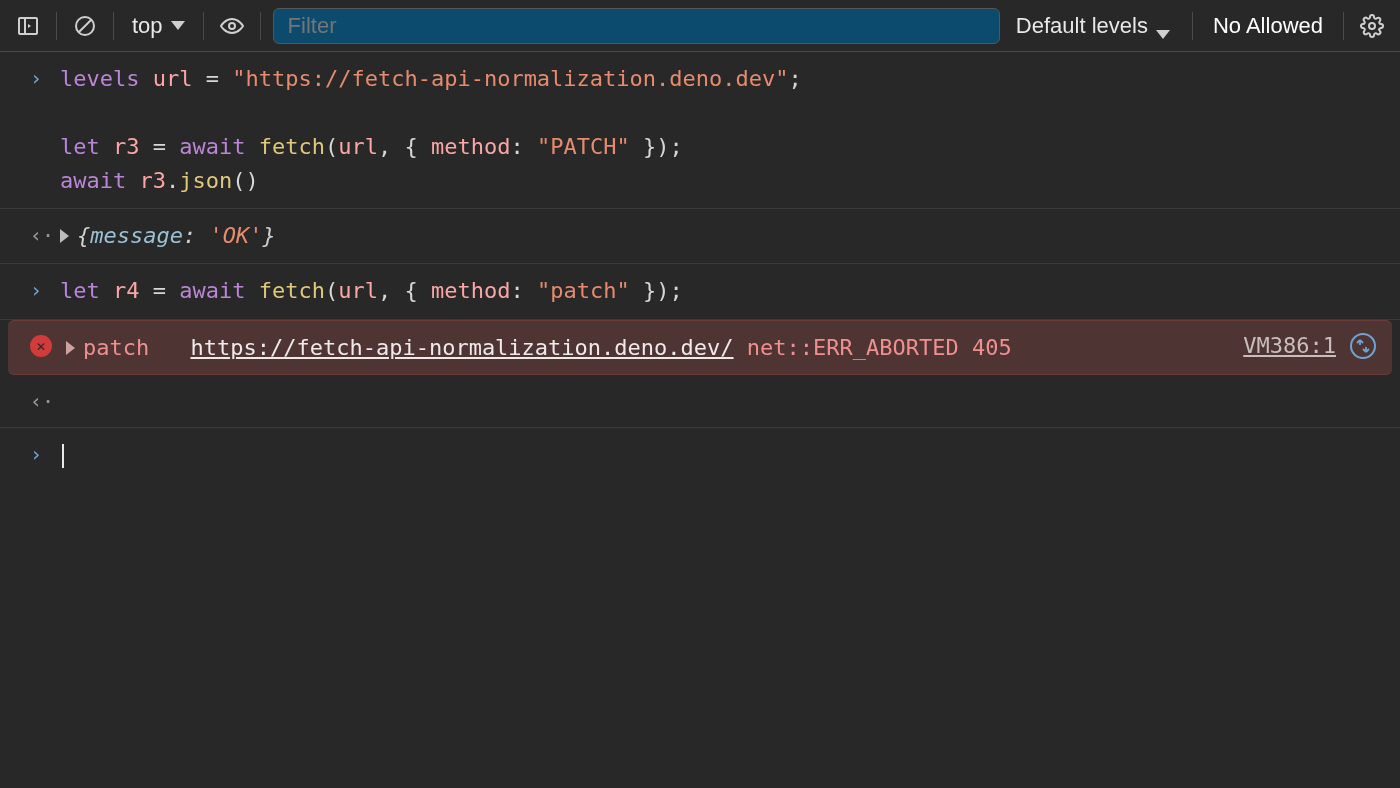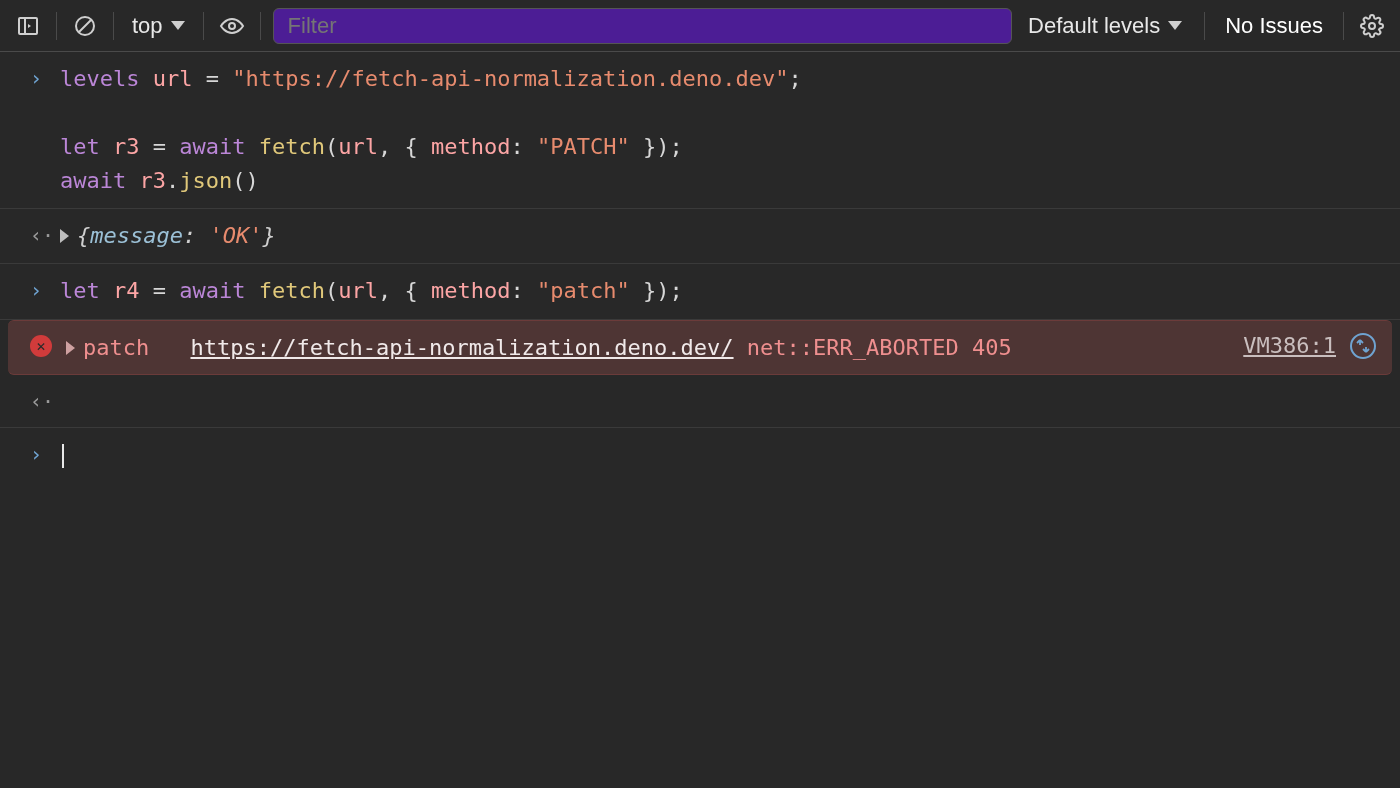--- a/index.html
+++ b/index.html
@@ -41,32 +41,32 @@
     align-items: center;
     gap: 8px;
     padding: 0 6px;
     cursor: pointer;
     color: #e8e8e8;
     font-size: 22px;
   }
   .tb-filter {
     flex: 1;
     height: 36px;
-    background: #4c1d95;
+    background: #0c4a6e;
     border: 1px solid #555;
     border-radius: 6px;
     color: #999;
     padding: 0 14px;
     font-size: 22px;
     font-family: inherit;
     outline: none;
   }
   .tb-dropdown {
     display: flex;
-    align-items: center;
+    align-items: flex-end;
     gap: 8px;
     padding: 0 10px;
     cursor: pointer;
     font-size: 22px;
     color: #e8e8e8;
   }
   .tb-noissues {
     font-size: 22px;
     color: #fff;
     font-weight: 500;
@@ -227,21 +227,21 @@
     </svg>
   </div>
   <div class="tb-sep"></div>
   <input class="tb-filter" placeholder="Filter" style="">
   <div class="tb-dropdown">
     <span>Default levels</span>
     <span class="tri-down"></span>
   </div>
   <div class="tb-sep"></div>
   <div class="tb-noissues">
-    <span>No Issues</span>
+    <span>No Allowed</span>
   </div>
   <div class="tb-sep"></div>
   <div class="tb-icon">
     <svg width="24" height="24" viewBox="0 0 24 24" fill="none" stroke="#cfcfcf" stroke-width="2">
       <circle cx="12" cy="12" r="3"></circle>
       <path d="M19.4 15a1.7 1.7 0 0 0 .34 1.87l.06.06a2 2 0 1 1-2.83 2.83l-.06-.06a1.7 1.7 0 0 0-1.87-.34 1.7 1.7 0 0 0-1 1.56V21a2 2 0 1 1-4 0v-.09a1.7 1.7 0 0 0-1-1.56 1.7 1.7 0 0 0-1.87.34l-.06.06a2 2 0 1 1-2.83-2.83l.06-.06a1.7 1.7 0 0 0 .34-1.87 1.7 1.7 0 0 0-1.56-1H3a2 2 0 1 1 0-4h.09a1.7 1.7 0 0 0 1.56-1 1.7 1.7 0 0 0-.34-1.87l-.06-.06a2 2 0 1 1 2.83-2.83l.06.06a1.7 1.7 0 0 0 1.87.34h0a1.7 1.7 0 0 0 1-1.56V3a2 2 0 1 1 4 0v.09a1.7 1.7 0 0 0 1 1.56 1.7 1.7 0 0 0 1.87-.34l.06-.06a2 2 0 1 1 2.83 2.83l-.06.06a1.7 1.7 0 0 0-.34 1.87v0a1.7 1.7 0 0 0 1.56 1H21a2 2 0 1 1 0 4h-.09a1.7 1.7 0 0 0-1.56 1z"></path>
     </svg>
   </div>
 </div>
 

